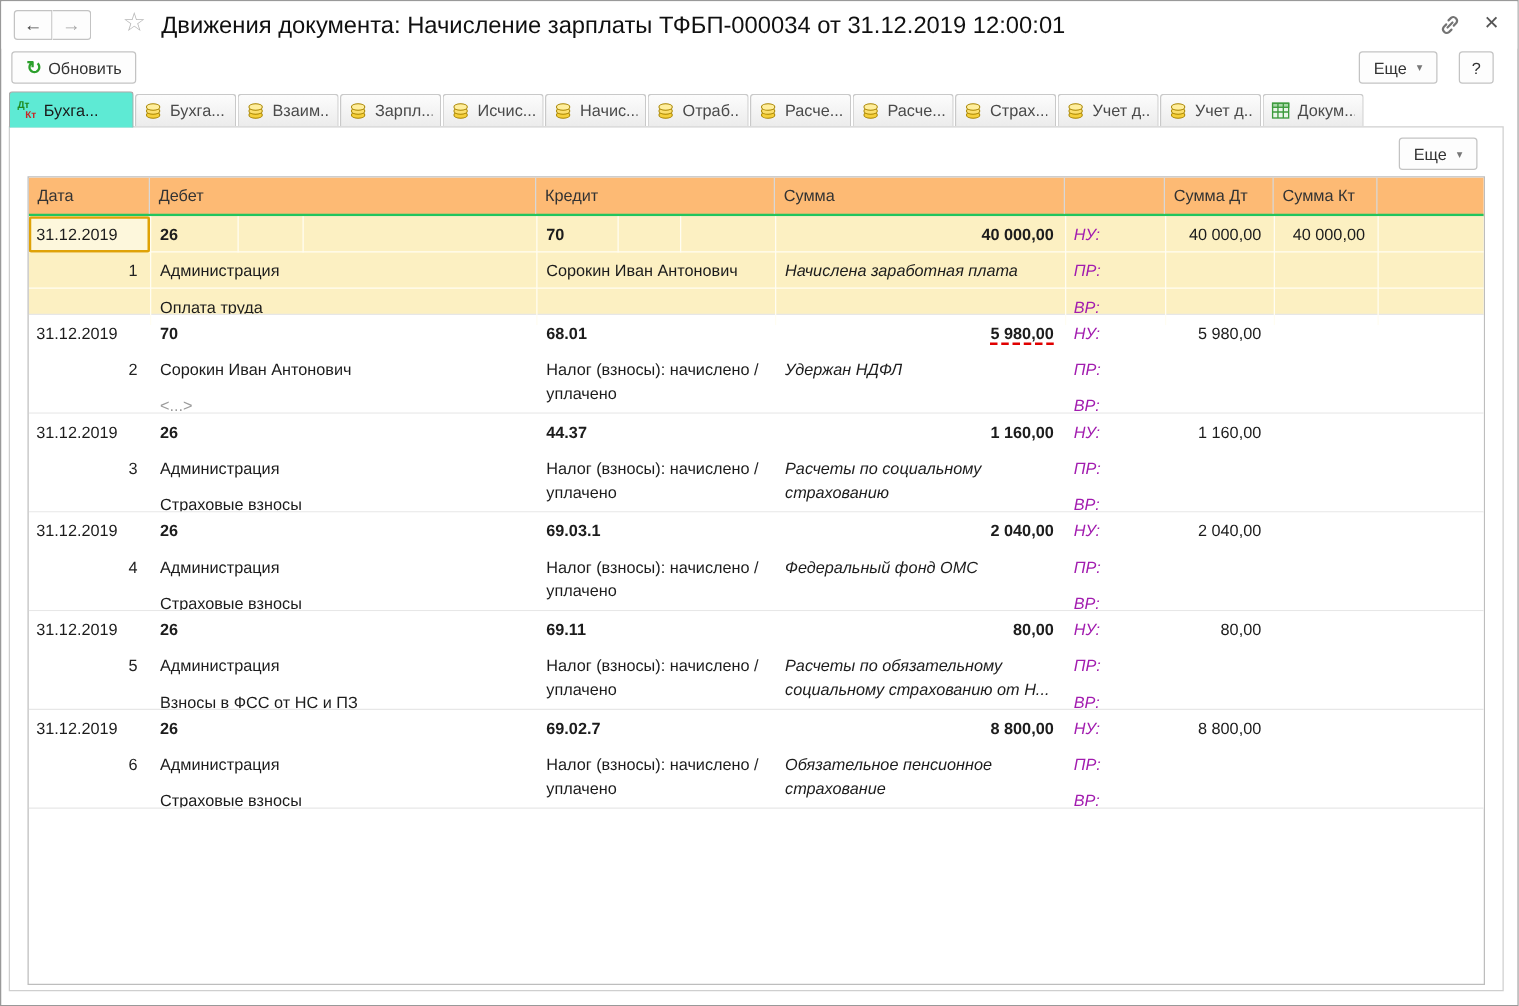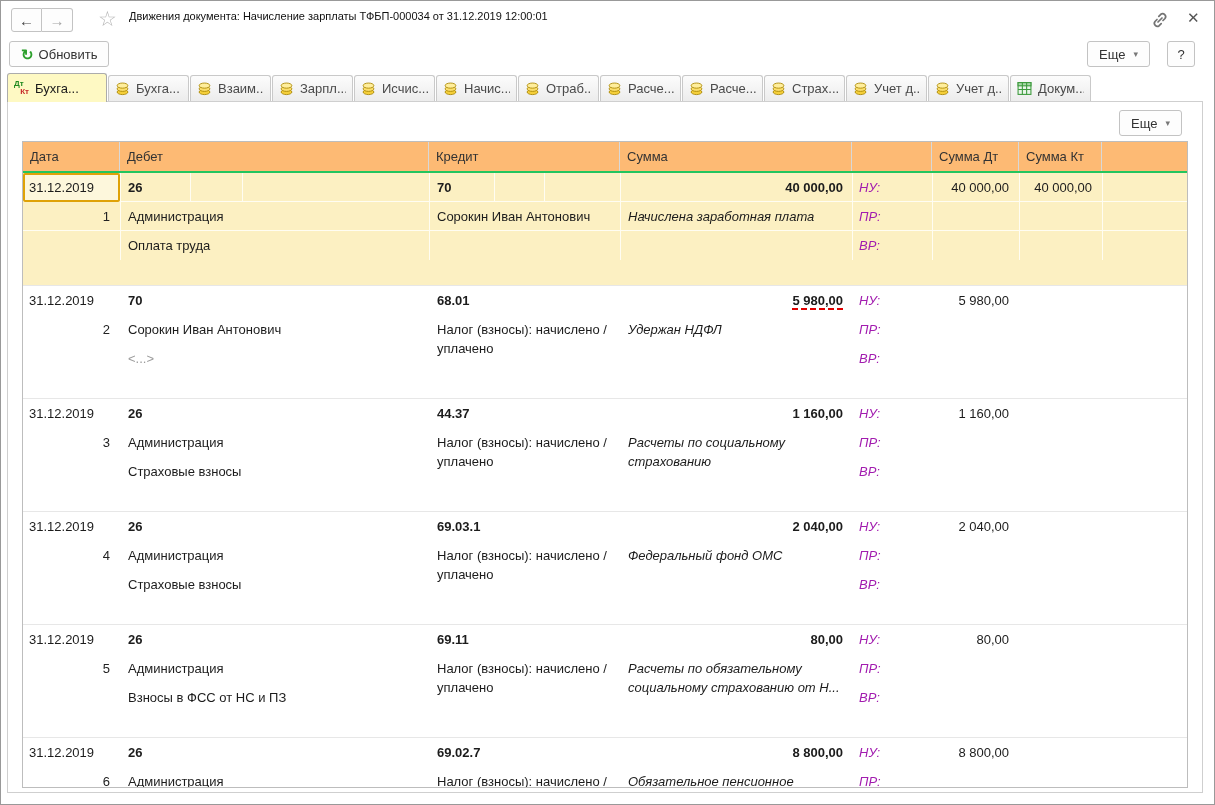--- a/index.html
+++ b/index.html
@@ -7,59 +7,59 @@
     box-sizing:border-box;font-family:"Liberation Sans",sans-serif;font-size:13px;color:#1c1c1c;overflow:hidden}
 
   
   .titlebar{position:absolute;left:0;top:0;width:100%;height:38px;background:#fff}
   .navgroup{position:absolute;left:10px;top:7px;display:flex}
   .navbtn{width:31px;height:24px;border:1px solid #c3c3c3;background:#fdfdfd;display:flex;align-items:center;
     justify-content:center;font-size:15px;color:#444;box-sizing:border-box;cursor:default}
   .navbtn.back{border-radius:3px 0 0 3px}
   .navbtn.fwd{border-radius:0 3px 3px 0;border-left:none;color:#a5a5a5}
   .star{position:absolute;left:97px;top:5px;font-size:21px;color:#b8b8b8;line-height:26px}
-  .title{position:absolute;left:128px;top:9px;font-size:11px;color:#101010;white-space:nowrap}
+  .title{position:absolute;left:128px;top:9px;font-size:19px;color:#101010;white-space:nowrap}
   .lnk{position:absolute;left:1149px;top:9px;width:20px;height:20px}
   .cls{position:absolute;left:1186px;top:8px;font-size:15px;color:#555}
 
   
   .toolbar{position:absolute;left:0;top:38px;width:100%;height:32px}
   .btn{display:inline-flex;align-items:center;gap:5px;height:26px;padding:0 11px;border:1px solid #c3c3c3;
     border-radius:3px;background:#fdfdfd;color:#333;font-size:13px;box-sizing:border-box;cursor:default}
   .refresh{position:absolute;left:8px;top:2px}
   .ricon{color:#2ca02c;font-weight:bold;font-size:15px;line-height:1}
   .tb-more{position:absolute;right:64px;top:2px}
   .help{position:absolute;right:19px;top:2px;width:28px;justify-content:center;padding:0}
   .darr{font-size:9px;color:#777;margin-left:3px}
 
   
   .tabstrip{position:absolute;left:6px;top:72px;height:28px;display:flex;align-items:flex-end;z-index:3}
   .tab{box-sizing:border-box;height:26px;width:81px;display:flex;align-items:center;gap:5px;padding:0 6px;
     border:1px solid #c9c9c9;border-bottom:none;border-radius:3px 3px 0 0;
     background:linear-gradient(#fcfcfc,#ececec);margin-right:1px;color:#4a4a4a;overflow:hidden;white-space:nowrap;cursor:default}
-  .tab.active{height:29px;width:100px;background:#fef9c3;border-color:#acacac;position:relative;margin-bottom:-1px;color:#1a1a1a}
+  .tab.active{height:29px;width:100px;background:#5eead4;border-color:#acacac;position:relative;margin-bottom:-1px;color:#1a1a1a}
   .tab-label{overflow:hidden}
   .ticon{flex:0 0 auto;width:16px;height:16px;position:relative}
   .i-dtkt i{position:absolute;left:0;top:0;font-style:normal;font-weight:700;font-size:8px;color:#1f8a1f;line-height:8px}
   .i-dtkt b{position:absolute;right:1px;bottom:0;font-weight:700;font-size:8px;color:#c62828;line-height:8px}
 
   
   .page{position:absolute;left:6px;top:100px;width:1196px;height:692px;border:1px solid #cfcfcf;background:#fff;
     box-sizing:border-box;z-index:2}
   .pg-more{position:absolute;right:20px;top:8px}
 
   
   .tbl{position:absolute;left:14px;top:39px;width:1166px;height:647px;border:1px solid #bdbdbd;
     box-sizing:border-box;overflow:hidden;background:#fff}
   .thead{display:grid;grid-template-columns:97px 309px 191px 232px 80px 87px 83px auto;height:31px;
     background:#fdba74;border-bottom:2px solid #22c55e;box-sizing:border-box}
   .th{line-height:30px;padding-left:7px;border-right:1px solid #d8d8d8;color:#333;overflow:hidden;white-space:nowrap}
   .th:last-child{border-right:none}
 
-  .block{display:grid;grid-template-columns:97px 309px 191px 232px 80px 87px 83px auto;height:113px;
+  .block{display:grid;grid-template-columns:97px 309px 191px 232px 80px 87px 83px auto;height:79px;
     border-bottom:1px solid #e7e7e7;position:relative;background:#fff;box-sizing:border-box}
   .block.sel{background:#FCF0C2}
   .col{position:relative;z-index:2;overflow:hidden}
   .l{height:29px;line-height:29px;white-space:nowrap;overflow:hidden}
   .pl{padding-left:8px}
   .acct{font-weight:bold;padding-left:8px}
   .d1{padding-left:6px}
   .sel .d1{box-sizing:border-box;width:97px;height:29px;border:2px solid #DFA207;border-radius:2px;
     background:#FDF7DC;line-height:25px;padding-left:4px}
   .num{text-align:right;padding-right:10px;color:#222}

